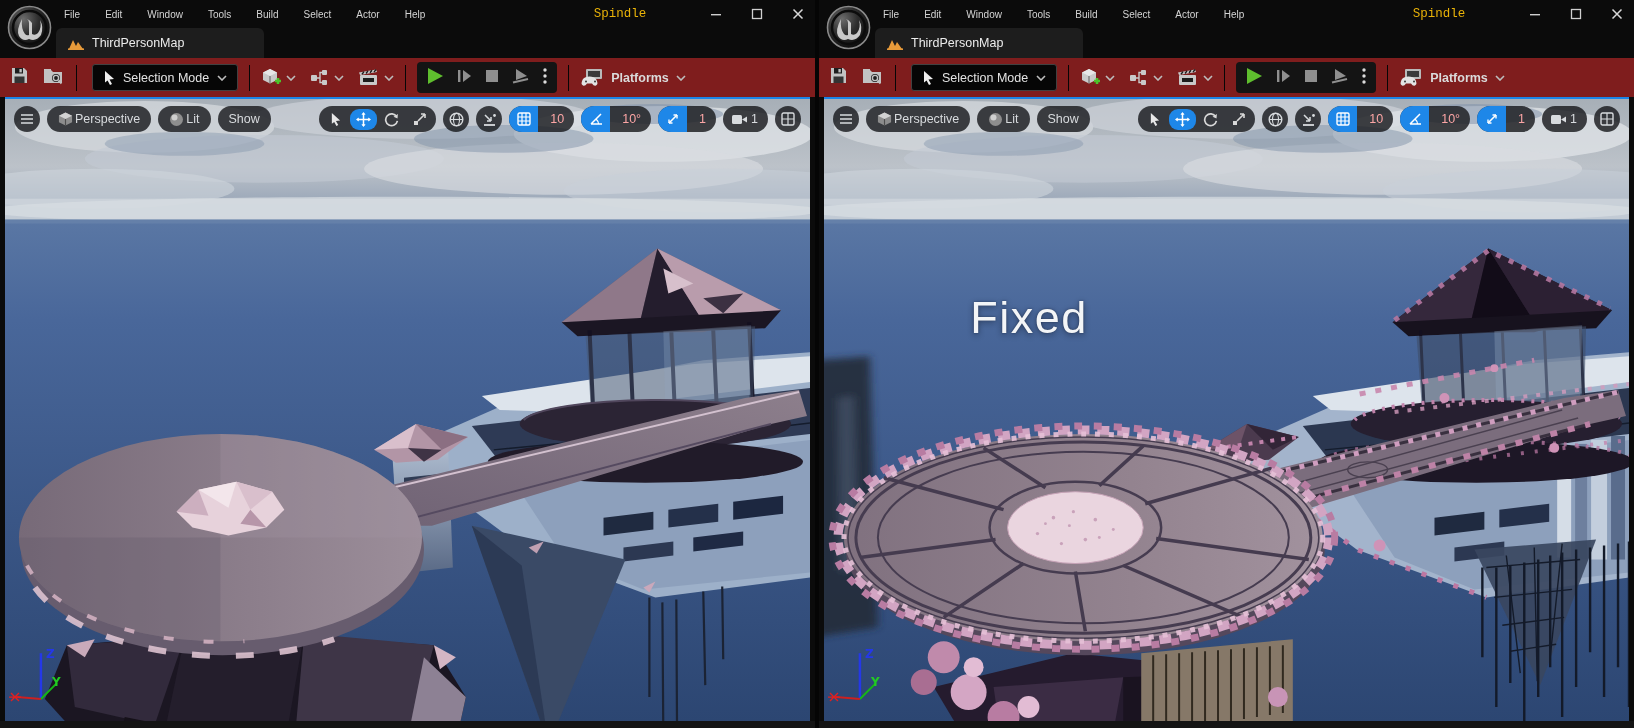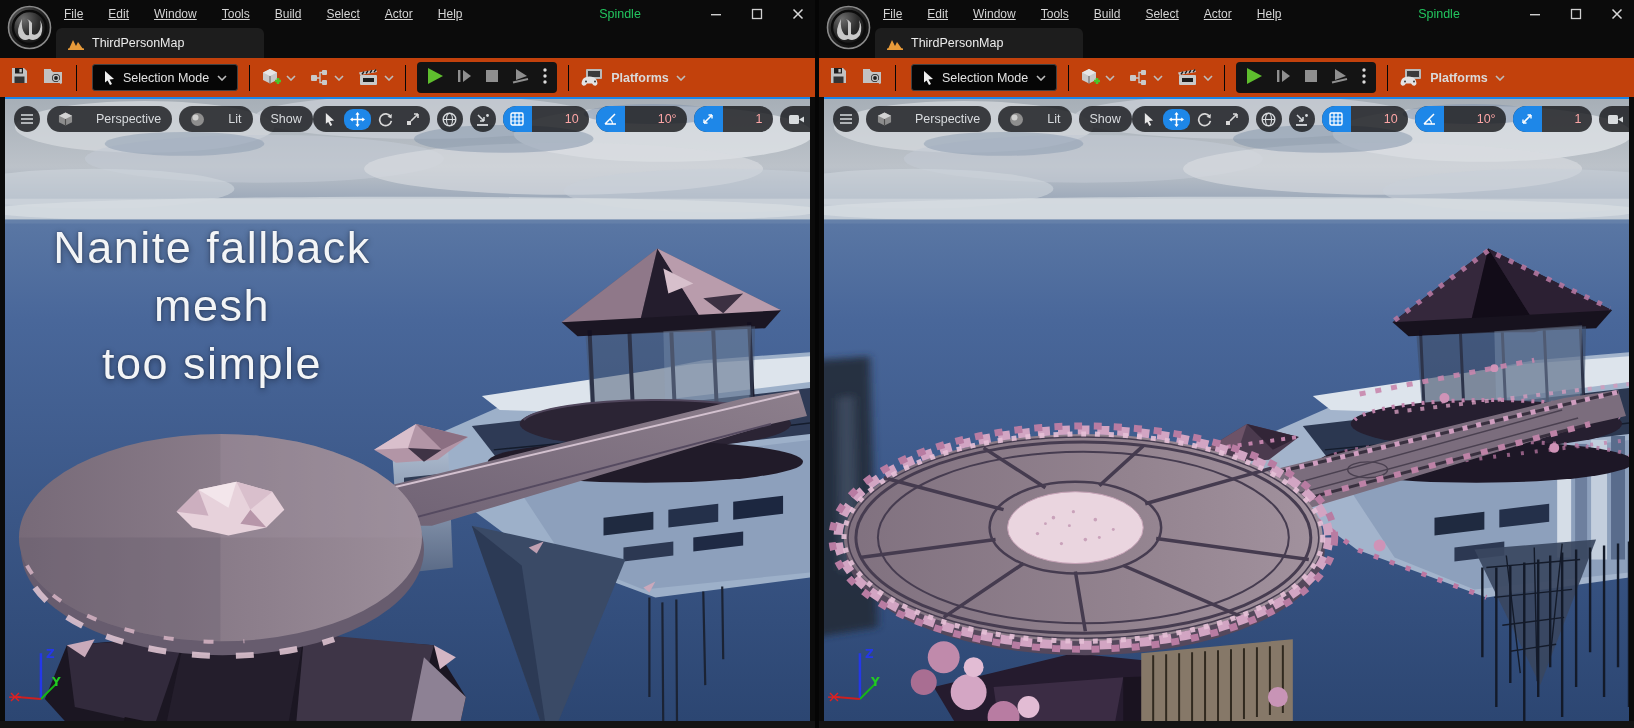--- a/index.html
+++ b/index.html
@@ -7,54 +7,54 @@
     font-family:"Liberation Sans","DejaVu Sans",sans-serif; }
   .stage { position:relative; width:1634px; height:728px; background:#050505; }
   .window { position:absolute; top:0; width:815px; height:728px; background:#0b0b0b; }
   .window.left { left:0; }
   .window.right { left:819px; }
 
   
   .titlebar { position:relative; height:28px; background:#0b0b0b; }
   .ue-logo { position:absolute; top:5px; left:7px; width:45px; height:45px; z-index:5; }
   .menus { position:absolute; left:64px; top:0; height:28px; display:flex; align-items:center; gap:25px; }
-  .menu-item { color:#d4d4d4; font-size:12px; cursor:default;text-decoration:underline; }
+  .menu-item { color:#d4d4d4; font-size:10px; cursor:default; }
   .win-title { position:absolute; left:620px; top:0; transform:translateX(-50%); height:28px;
-    display:flex; align-items:center; color:#22c55e; font-size:12.5px; }
+    display:flex; align-items:center; color:#eab308; font-size:12.5px;font-family:Liberation Mono, monospace; }
   .win-controls { position:absolute; right:10px; top:0; height:28px; display:flex; align-items:center; gap:27px; }
   .wc { width:14px; height:14px; display:flex; align-items:center; justify-content:center; }
 
   
   .tabrow { position:relative; height:30px; background:#0b0b0b; }
   .tab { position:absolute; left:56px; top:0; height:30px; width:208px; background:#1d1d1d;
     border-radius:6px 6px 0 0; display:flex; align-items:center; gap:8px; padding:15px 12px; }
   .tab-label { color:#ececec; font-size:12.5px; }
 
   
-  .toolbar { height:39px; background:#c2410c; display:flex; align-items:center; padding:0 10px; }
+  .toolbar { height:39px; background:#7f1d1d; display:flex; align-items:center; padding:0 10px; }
   .tb-group { display:flex; align-items:center; gap:14px; }
   .tb-divider { width:1px; height:26px; background:#060606; margin:0 11px; }
   .tb-btn { display:flex; align-items:center; gap:4px; }
   .sel-mode { height:27px; background:#060606; border:1px solid #414141; border-radius:3px;
     display:flex; align-items:center; gap:8px; padding:0 10px; margin-left:4px;}
   .sel-mode-label { color:#e3e3e3; font-size:12.5px; }
   .play-panel { background:#141414; border-radius:4px; height:31px; display:flex; align-items:center; gap:13px; padding:0 10px; }
   .platforms { display:flex; align-items:center; gap:7px;font-weight:bold; }
   .platforms-label { color:#dadada; font-size:12.5px; }
 
   
   .viewport { position:relative; margin:0 5px; height:624px; border-top:2px solid #1a85e8;
     background:#2d4973; overflow:hidden; }
   .scene { position:absolute; left:0; top:0; width:805px; height:622px; display:block; }
   .bottom-strip { height:7px; background:#141414; }
 
   .vp-bar { position:absolute; left:9px; right:9px; top:7px; display:flex; justify-content:space-between; z-index:4; }
   .vp-left, .vp-right { display:flex; align-items:center; gap:7px; }
   .pill { height:26px; border-radius:13px; background:rgba(24,26,29,.82); color:#d8dbde;
-    display:flex; align-items:center; gap:23px; padding:0 11px; font-size:12.5px; white-space:nowrap; }
+    display:flex; align-items:center; gap:2px; padding:0 11px; font-size:12.5px; white-space:nowrap; }
   .pill.round { width:26px; padding:0; justify-content:center; }
   .xf-pill { padding:0 3px; gap:1px; }
   .xf-seg { width:27px; height:21px; border-radius:9px; display:flex; align-items:center; justify-content:center; }
   .xf-seg.active { background:#1e87e8; }
   .snap-pill { padding:0; overflow:hidden; }
   .snap-ico { width:29px; height:26px; background:#1e87e8; display:flex; align-items:center; justify-content:center; }
   .snap-val { padding:0 10px; color:#fca5a5; }
   .cam-pill { padding:0 10px 0 8px; }
 
   .overlay-text { position:absolute; z-index:3; width:410px; text-align:center; color:#f3f5f7;
@@ -457,25 +457,20 @@
         </div>
         <div class="pill round">
               <svg width="14" height="14">
                 <rect x="1" y="1" width="12" height="12" rx="1.5" fill="none" stroke="#d8dbde" stroke-width="1.4"></rect>
                 <path d="M7 1 V13 M1 7 H13" stroke="#d8dbde" stroke-width="1.2"></path>
               </svg>
             </div>
       </div>
     </div>
 
-    <div class="overlay-text fallback">
-      <div>Nanite fallback</div>
-      <div>mesh</div>
-      <div>too simple</div>
-    </div>
   </div>
   <div class="bottom-strip"></div>
 </section>
 
 <section class="window right">
 
   <div class="titlebar">
     <svg class="ue-logo" viewBox="0 0 45 45">
       <circle cx="22.5" cy="22.5" r="21" fill="url(#logoG)" stroke="#8a8a8a" stroke-width="1.6"></circle>
       <circle cx="22.5" cy="22.5" r="16.5" fill="none" stroke="#0c0c0c" stroke-width="2.5"></circle>
@@ -857,17 +852,20 @@
         </div>
         <div class="pill round">
               <svg width="14" height="14">
                 <rect x="1" y="1" width="12" height="12" rx="1.5" fill="none" stroke="#d8dbde" stroke-width="1.4"></rect>
                 <path d="M7 1 V13 M1 7 H13" stroke="#d8dbde" stroke-width="1.2"></path>
               </svg>
             </div>
       </div>
     </div>
 
+    <div class="overlay-text fixed">
+      <div>Fixed</div>
+    </div>
   </div>
   <div class="bottom-strip"></div>
 </section>
 
 </div>
 
 </body></html>

